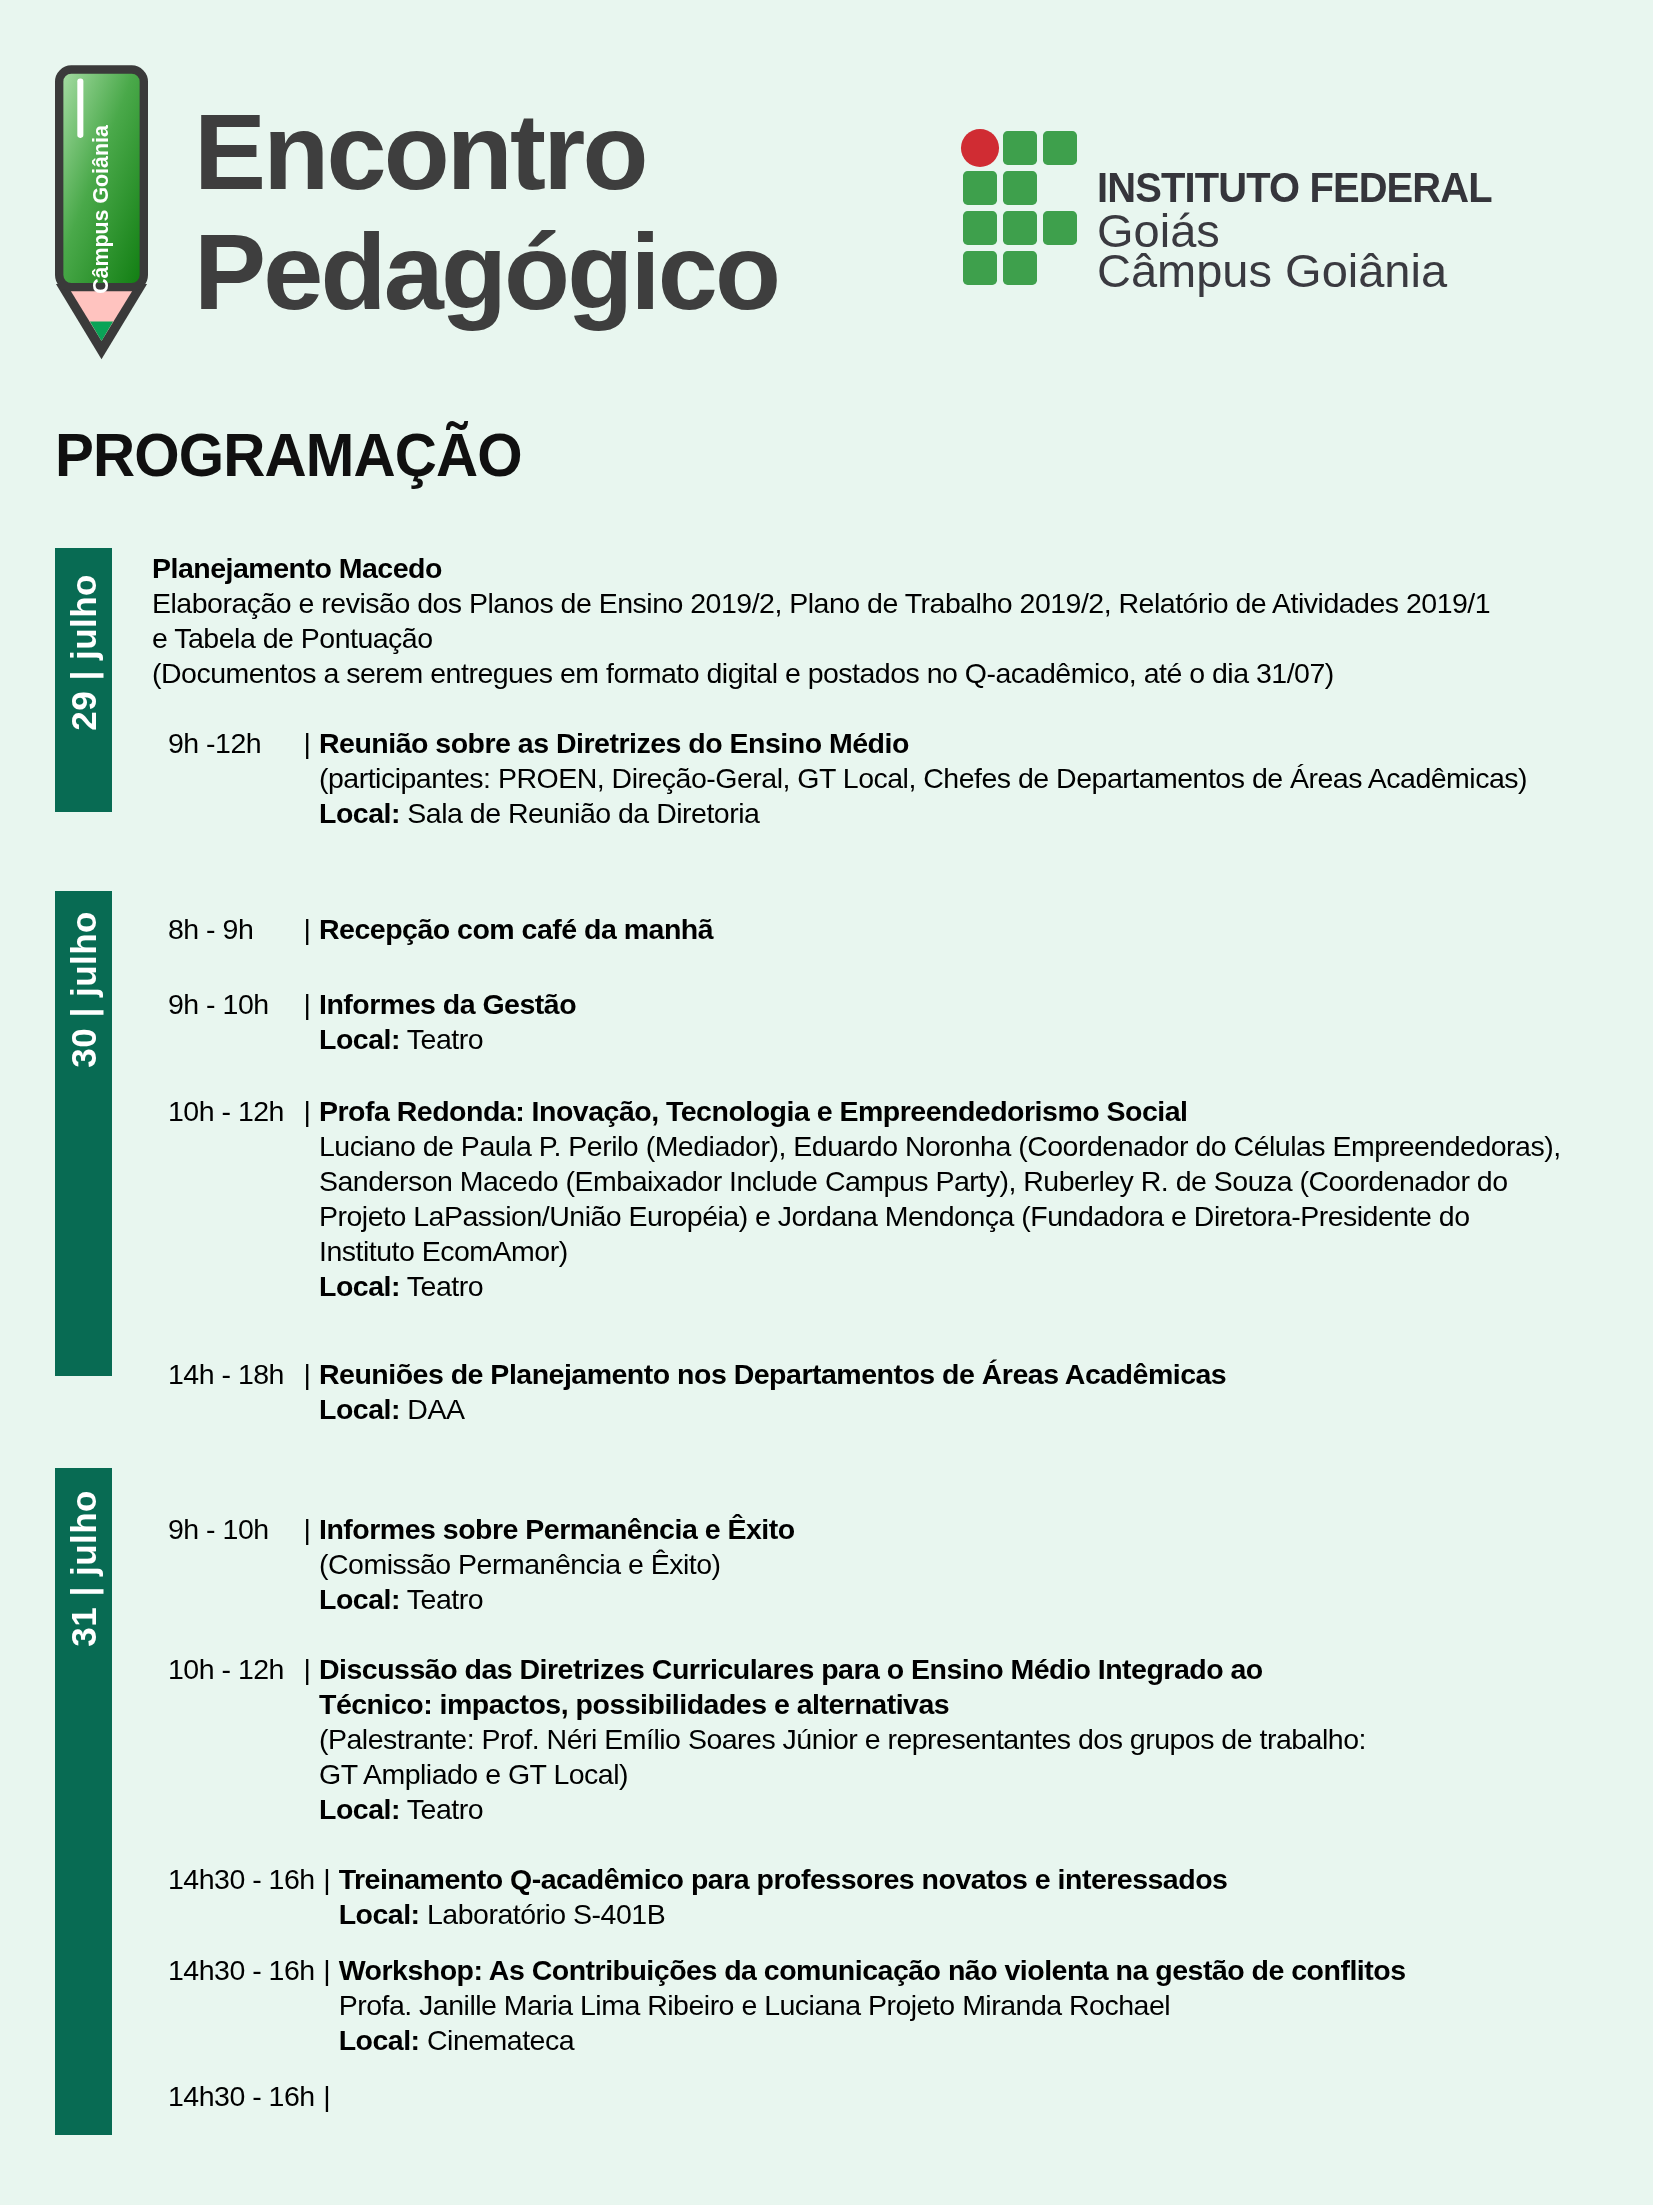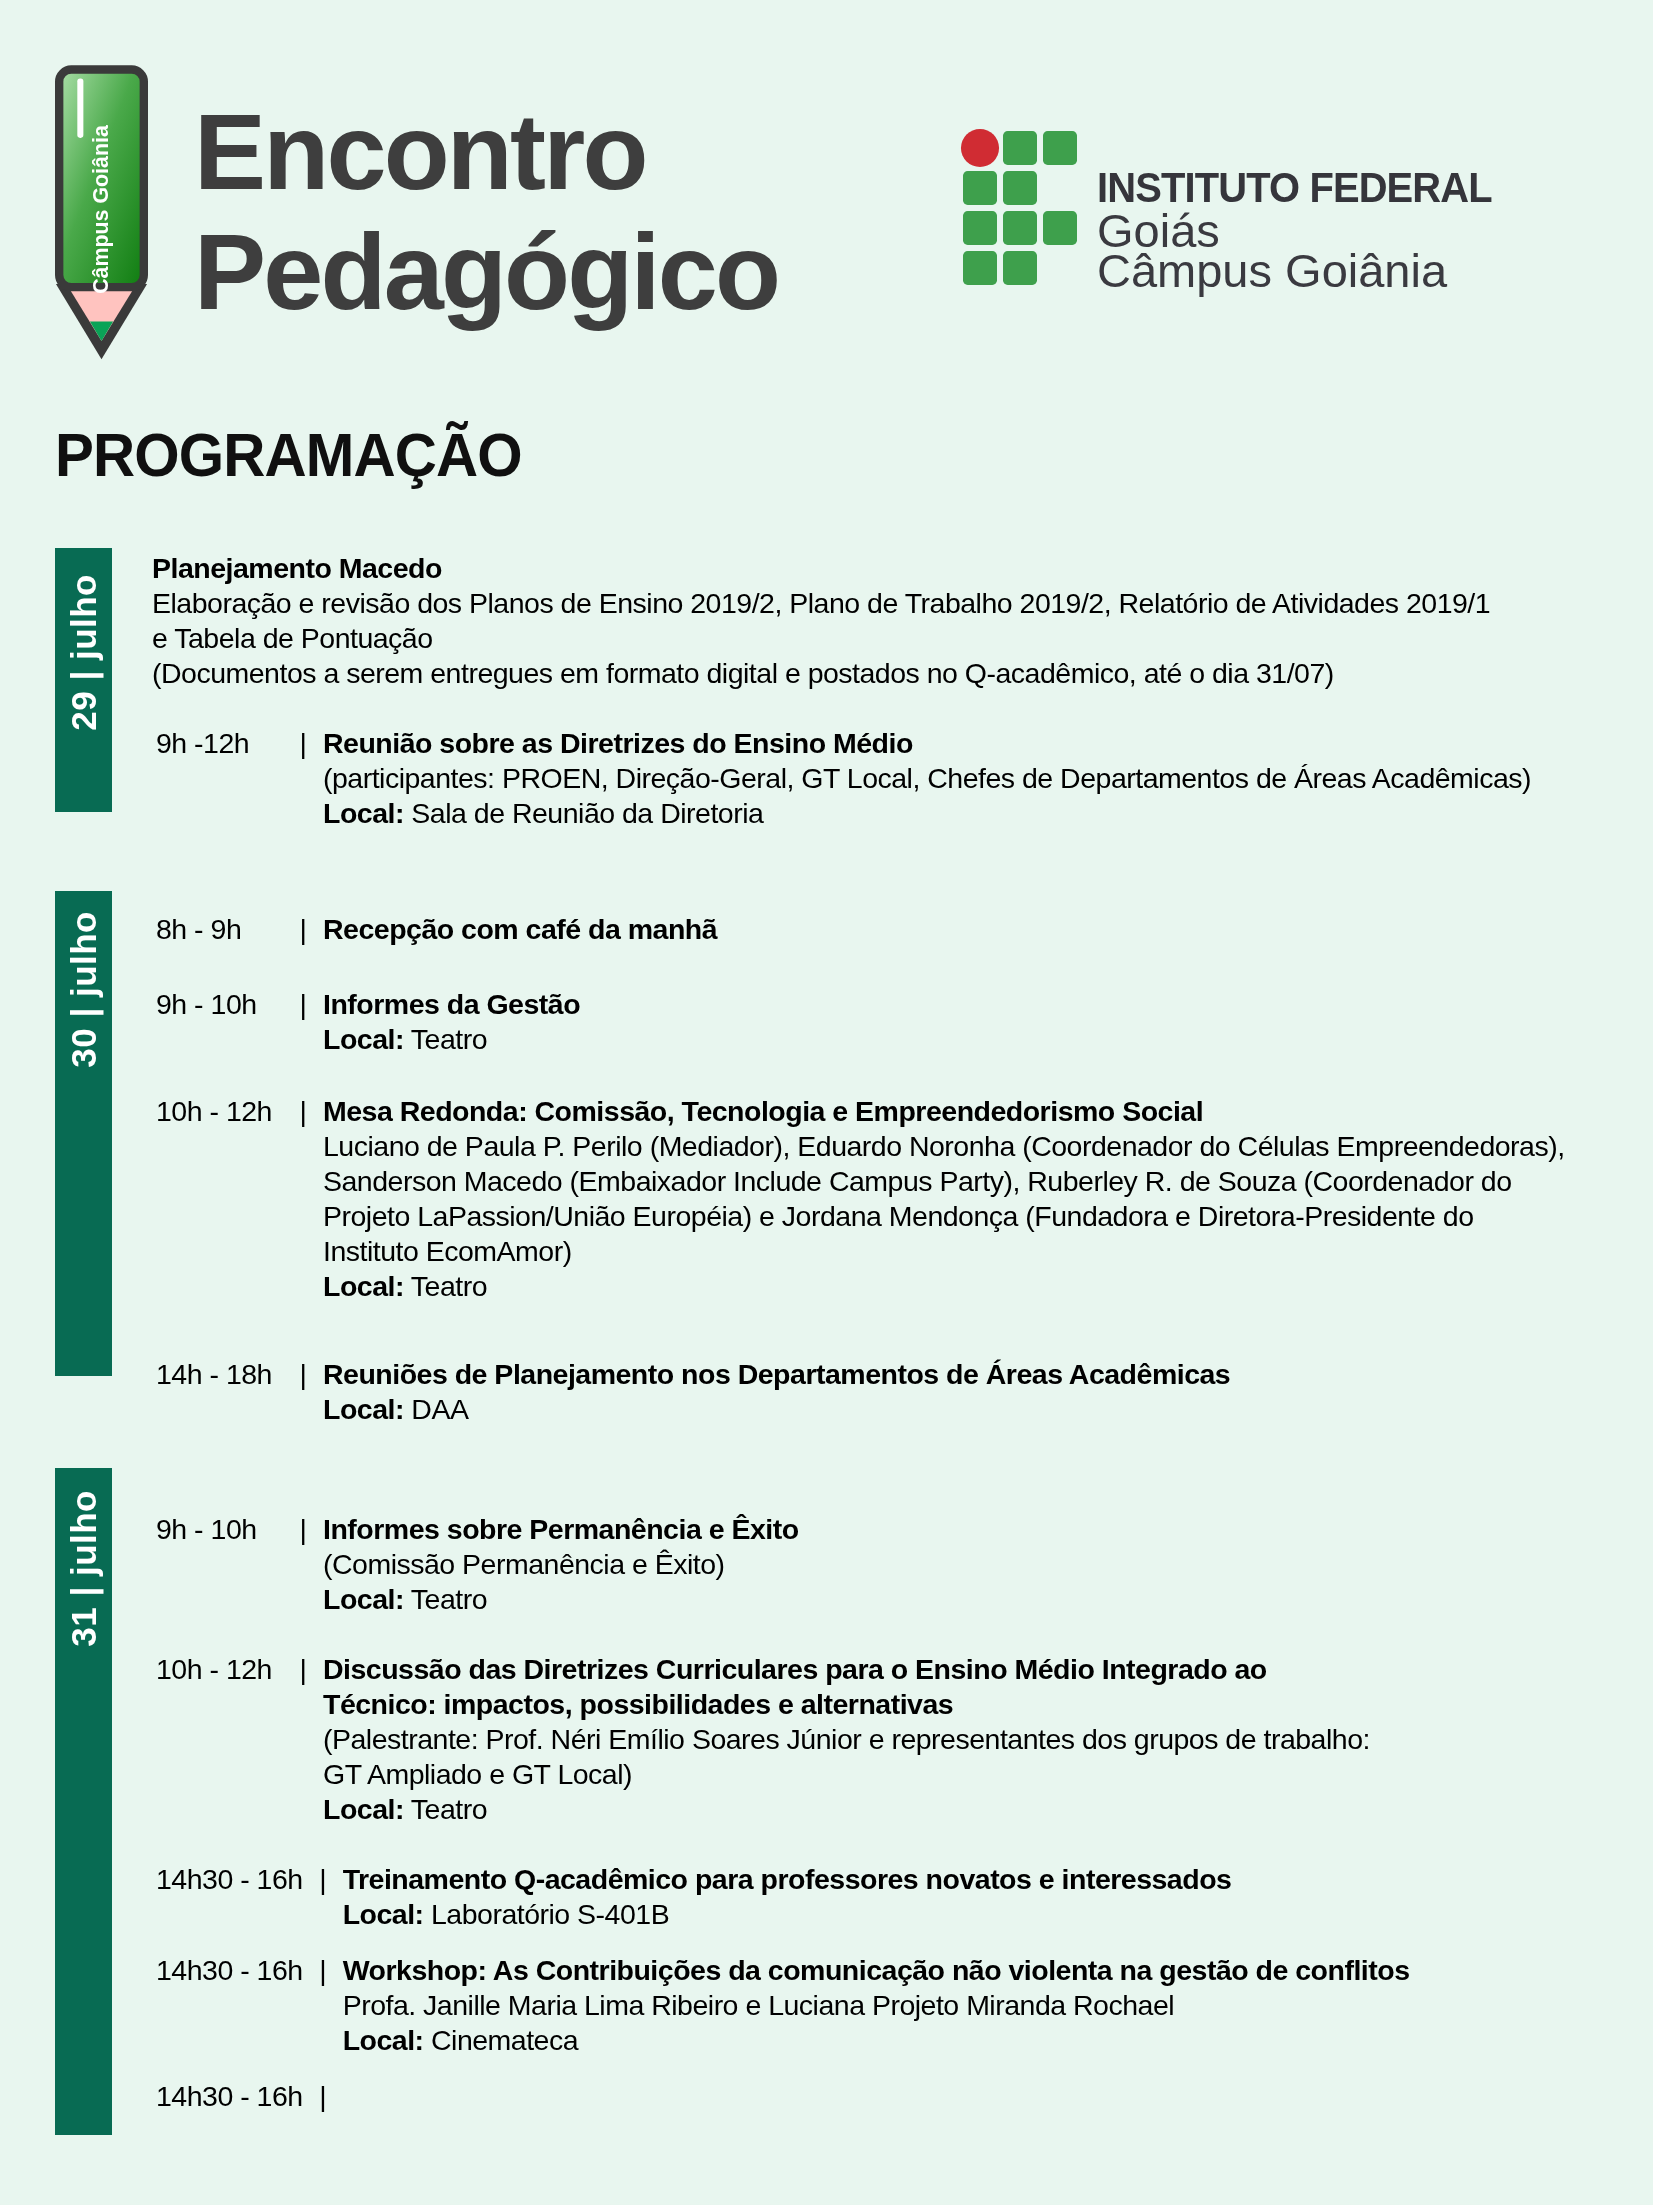--- a/index.html
+++ b/index.html
@@ -57,22 +57,22 @@
   }
   #bar-29 .day-label{top:26px;}
   #bar-30 .day-label{top:19.6px;}
   #bar-31 .day-label{top:22.4px;}
 
   
   .line{white-space:nowrap;line-height:35px;font-size:28.5px;letter-spacing:-0.5px;}
   .b{font-weight:bold;}
   .intro{position:absolute;left:152px;top:551px;}
   .event{
-    position:absolute;left:156px;
-    display:grid;grid-template-columns:minmax(127px,max-content) 24px minmax(0,max-content);gap:8px;
+    position:absolute;left:168px;
+    display:grid;grid-template-columns:minmax(127px,max-content) 24px minmax(0,max-content);
   }
   .ev-time{grid-column:1;}
   .ev-pipe{grid-column:2;text-align:center;}
   .ev-body{grid-column:3;}
   #ev-d1-0{top:726px;}
   #ev-d2-0{top:912px;}
   #ev-d2-1{top:987px;}
   #ev-d2-2{top:1094px;}
   #ev-d2-3{top:1332px;margin-top:25px;}
   #ev-d3-0{top:1512px;}
@@ -180,21 +180,21 @@
           <span class="b">Local:</span>
           <span>Teatro</span>
         </div>
       </div>
     </div>
 
     <div class="event" id="ev-d2-2">
       <div class="line ev-time">10h - 12h</div>
       <div class="line ev-pipe">|</div>
       <div class="ev-body">
-        <div class="line b">Mesa Redonda: Comissão, Tecnologia e Empreendedorismo Social</div>
+        <div class="line b">Profa Redonda: Inovação, Tecnologia e Empreendedorismo Social</div>
         <div class="line">Luciano de Paula P. Perilo (Mediador), Eduardo Noronha (Coordenador do Células Empreendedoras),</div>
         <div class="line">Sanderson Macedo (Embaixador Include Campus Party), Ruberley R. de Souza (Coordenador do</div>
         <div class="line">Projeto LaPassion/União Européia) e Jordana Mendonça (Fundadora e Diretora-Presidente do</div>
         <div class="line">Instituto EcomAmor)</div>
         <div class="line">
           <span class="b">Local:</span>
           <span>Teatro</span>
         </div>
       </div>
     </div>

